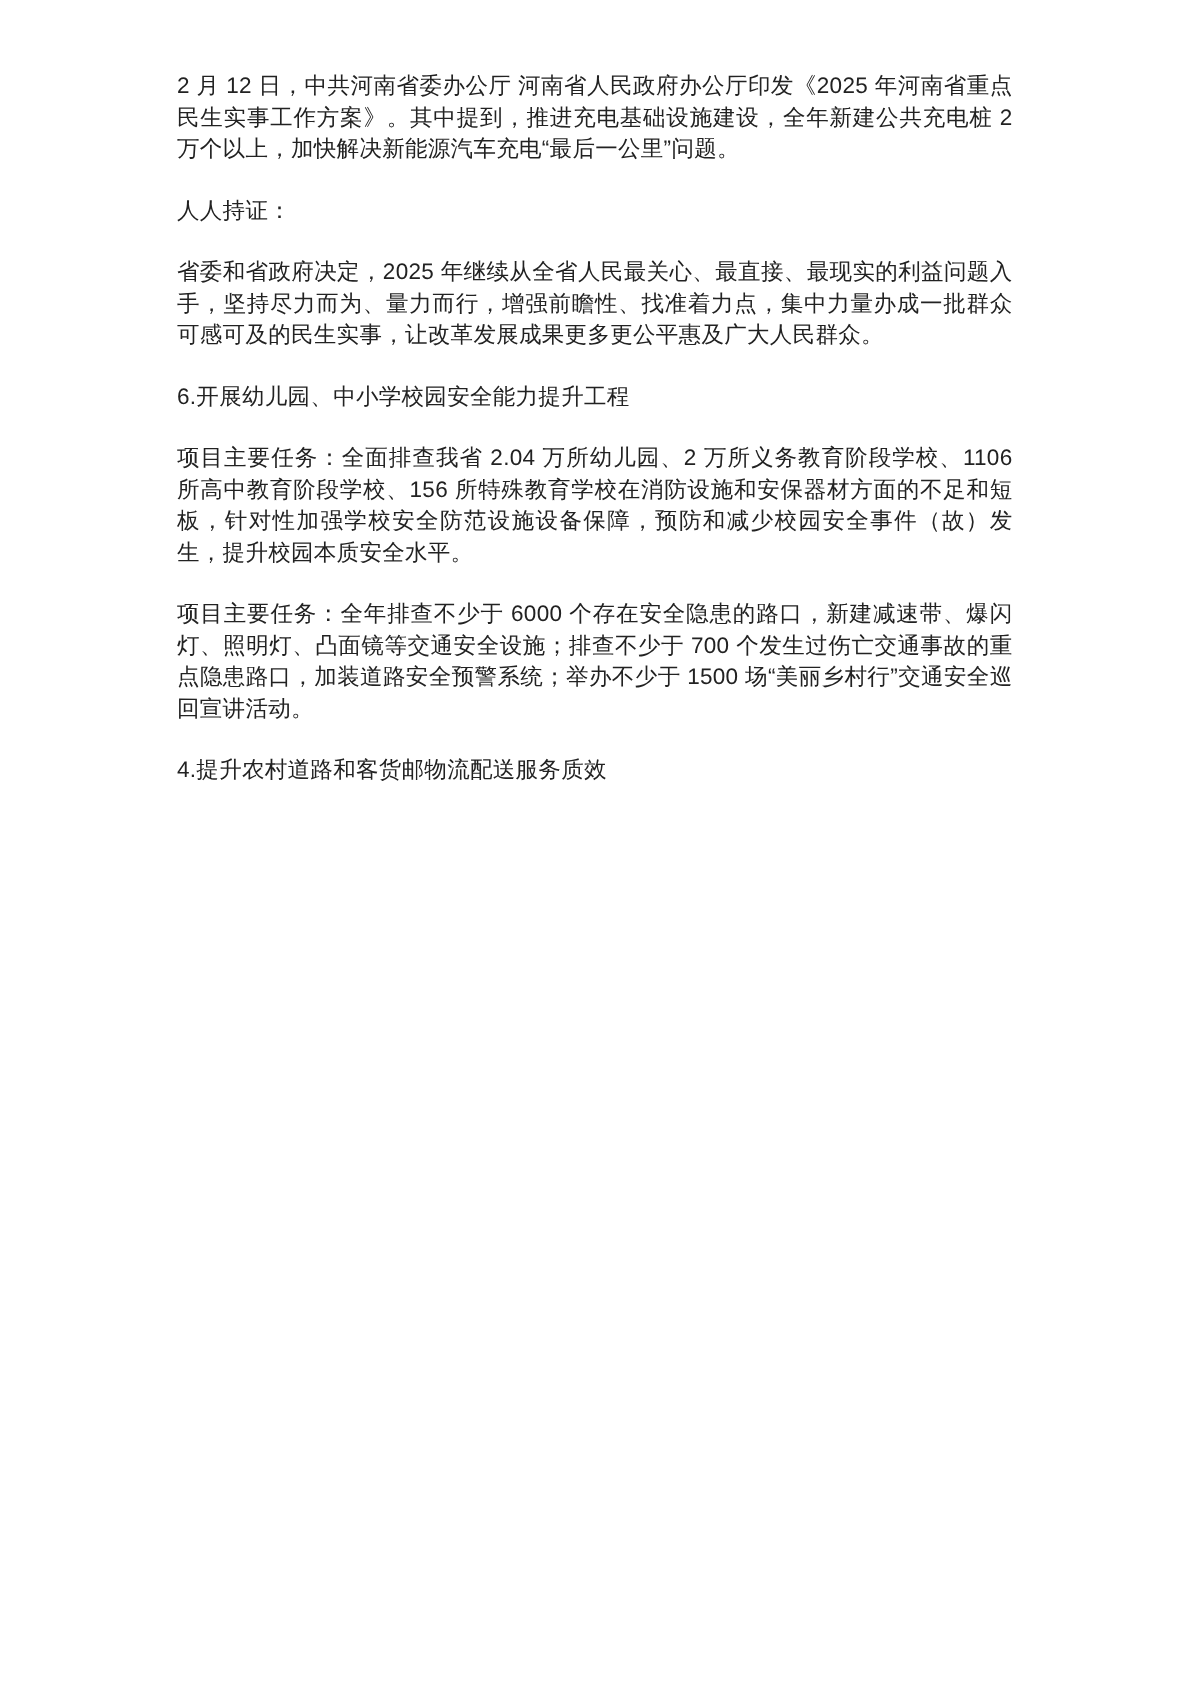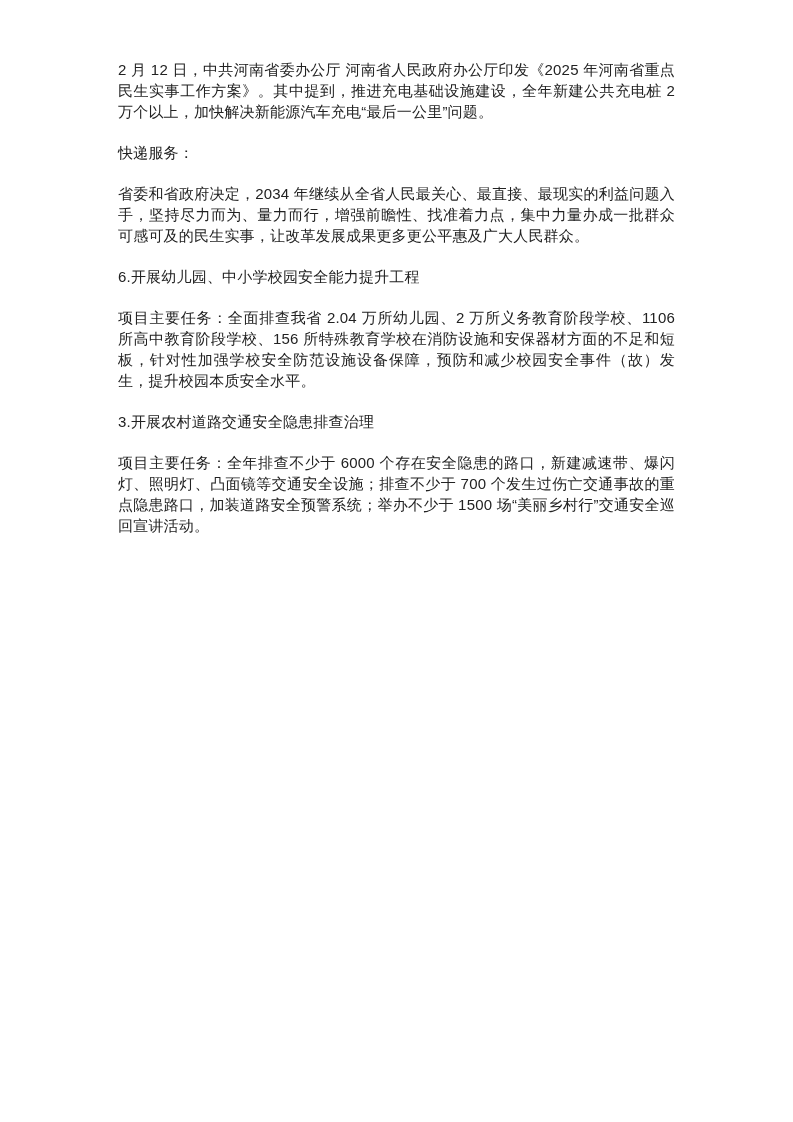--- a/index.html
+++ b/index.html
@@ -8,37 +8,37 @@
   }
   body {
     width: 793px;
     height: 1122px;
     background: #ffffff;
     overflow: hidden;
     font-family: "Liberation Sans", "DejaVu Sans", sans-serif;
   }
   .article {
     width: 557px;
-    margin: 12px auto;
+    margin: 0 auto;
     padding-top: 47px;
     color: #222222;
   }
   .article p {
     margin: 0 0 20px 0;
     font-size: 15px;
     line-height: 21px;
     text-align: justify;
     word-break: break-all;
     letter-spacing: 0.2px;
   }
 </style>
 </head>
 <body>
 
 <div class="article">
   <p>2 月 12 日，中共河南省委办公厅 河南省人民政府办公厅印发《2025 年河南省重点民生实事工作方案》。其中提到，推进充电基础设施建设，全年新建公共充电桩 2 万个以上，加快解决新能源汽车充电“最后一公里”问题。</p>
-  <p>快递服务：</p>
-  <p>省委和省政府决定，2034 年继续从全省人民最关心、最直接、最现实的利益问题入手，坚持尽力而为、量力而行，增强前瞻性、找准着力点，集中力量办成一批群众可感可及的民生实事，让改革发展成果更多更公平惠及广大人民群众。</p>
+  <p>人人持证：</p>
+  <p>省委和省政府决定，2025 年继续从全省人民最关心、最直接、最现实的利益问题入手，坚持尽力而为、量力而行，增强前瞻性、找准着力点，集中力量办成一批群众可感可及的民生实事，让改革发展成果更多更公平惠及广大人民群众。</p>
   <p>6.开展幼儿园、中小学校园安全能力提升工程</p>
   <p>项目主要任务：全面排查我省 2.04 万所幼儿园、2 万所义务教育阶段学校、1106 所高中教育阶段学校、156 所特殊教育学校在消防设施和安保器材方面的不足和短板，针对性加强学校安全防范设施设备保障，预防和减少校园安全事件（故）发生，提升校园本质安全水平。</p>
-  <p>3.开展农村道路交通安全隐患排查治理</p>
   <p>项目主要任务：全年排查不少于 6000 个存在安全隐患的路口，新建减速带、爆闪灯、照明灯、凸面镜等交通安全设施；排查不少于 700 个发生过伤亡交通事故的重点隐患路口，加装道路安全预警系统；举办不少于 1500 场“美丽乡村行”交通安全巡回宣讲活动。</p>
+  <p>4.提升农村道路和客货邮物流配送服务质效</p>
 </div>
 
 </body></html>

